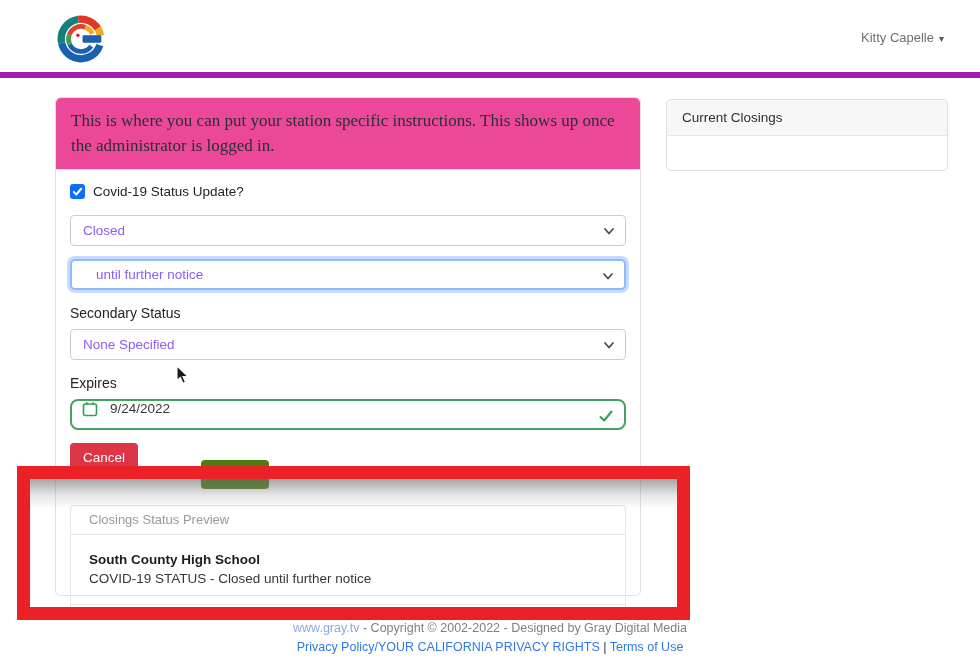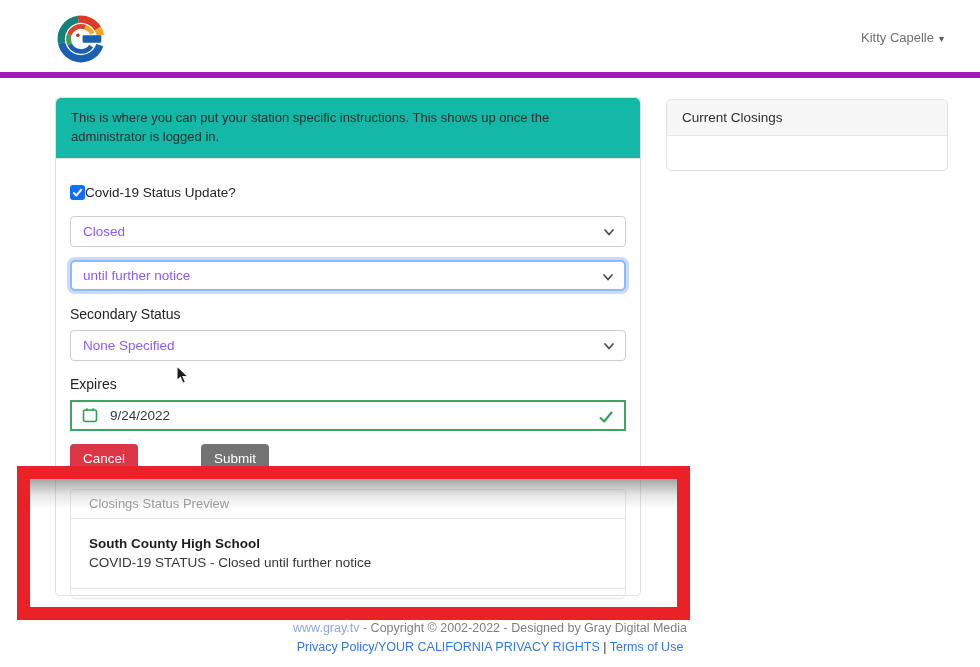--- a/index.html
+++ b/index.html
@@ -9,43 +9,43 @@
 
   
   .topnav { position:absolute; left:0; top:0; width:980px; height:78px; background:#fff; border-bottom:6px solid #a21caf; }
   .logo-wrap { position:absolute; left:56px; top:13px; width:50px; height:52px; cursor:pointer; }
   .user-menu { position:absolute; right:36px; top:30px; font-size:13px; color:#6d7175; cursor:pointer; }
   .user-menu .caret { display:inline-block; margin-left:5px; font-size:10px; color:#55595d; }
 
   
   .card { position:absolute; background:#fff; border:1px solid #dcdfe3; border-radius:5px; }
   .form-card { left:55px; top:97px; width:586px; height:499px; }
-  .card-header { background:#14b8a6; border-bottom:1px solid #e4e6e8; border-radius:5px 5px 0 0; padding:11px 15px; font-size:13px; line-height:1.45; color:#2b2f33; }
+  .card-header { background:#ec4899; border-bottom:1px solid #e4e6e8; border-radius:5px 5px 0 0; padding:11px 15px; font-size:17px; line-height:1.45; color:#2b2f33;font-family:Liberation Serif, serif; }
   .card-body { padding:14px 14px 0 14px; }
 
-  .checkbox-row { display:flex; align-items:flex-start; margin-top:12px; }
+  .checkbox-row { display:flex; align-items:flex-start; gap:8px; margin-top:0; }
   .checkbox { width:15px; height:15px; background:#0d6efd; border-radius:3px; display:flex; align-items:center; justify-content:center; cursor:pointer; flex:0 0 auto; }
   .checkbox svg { display:block; }
   .checkbox-label { font-size:13.5px; color:#212529; }
 
   .select { position:relative; height:31px; border:1px solid #c9ced3; border-radius:4px; background:#fff; display:flex; align-items:center; padding:0 30px 0 12px; font-size:13.5px; color:#8b5cf6; cursor:pointer; }
   .select .chev { position:absolute; right:10px; top:9px; }
-  .select.focused { border:2px solid #8fb9fb; box-shadow:0 0 0 3px rgba(96,150,250,.35); border-radius:5px; padding-left:11px; }
+  .select.focused { border:2px solid #8fb9fb; box-shadow:0 0 0 3px rgba(96,150,250,.35); border-radius:5px; padding-left:24px; }
   .sel-status { margin-top:16px; }
   .sel-duration { margin-top:13px; }
   .field-label { font-size:14px; color:#212529; margin-top:15px; margin-bottom:8px; }
 
-  .date-input { position:relative; height:31px; border:2px solid #45a164; border-radius:0; display:flex; align-items:center; padding:0 30px 0 10px; font-size:13.5px; color:#33383d; cursor:text; }
+  .date-input { position:relative; height:31px; border:2px solid #45a164; border-radius:8px; display:flex; padding:0 30px 0 10px; font-size:13.5px; color:#33383d; cursor:text; }
   .date-input .cal { margin-right:12px; display:flex; cursor:pointer; }
   .date-input .valid { position:absolute; right:10px; top:7px; }
 
   .btn-row { margin-top:13px; display:flex; gap:63px; }
   .btn { border:none; border-radius:4px; font-size:13.5px; color:#fff; padding:6px 13px; height:29px; cursor:pointer; font-family:inherit; }
   .btn-cancel { background:#dc3545; }
-  .btn-submit { background:#737373; }
+  .btn-submit { background:#4d7c0f;margin-top:17px; }
 
   .preview { margin-top:16px; border:1px solid #e3e5e7; border-radius:4px 4px 5px 5px; }
   .preview-header { padding:6px 18px 7px 18px; font-size:13px; color:#9a9a9a; border-bottom:1px solid #e6e6e6; }
   .preview-card { border-bottom:1px solid #e6e6e6; padding:17px 18px 18px 18px; }
   .preview-name { font-size:13.5px; font-weight:bold; color:#1d1d1f; }
   .preview-status { font-size:13.5px; color:#33373b; margin-top:4px; }
   .preview-footer-space { height:9px; }
 
   
   .side-card { left:666px; top:99px; width:282px; }

